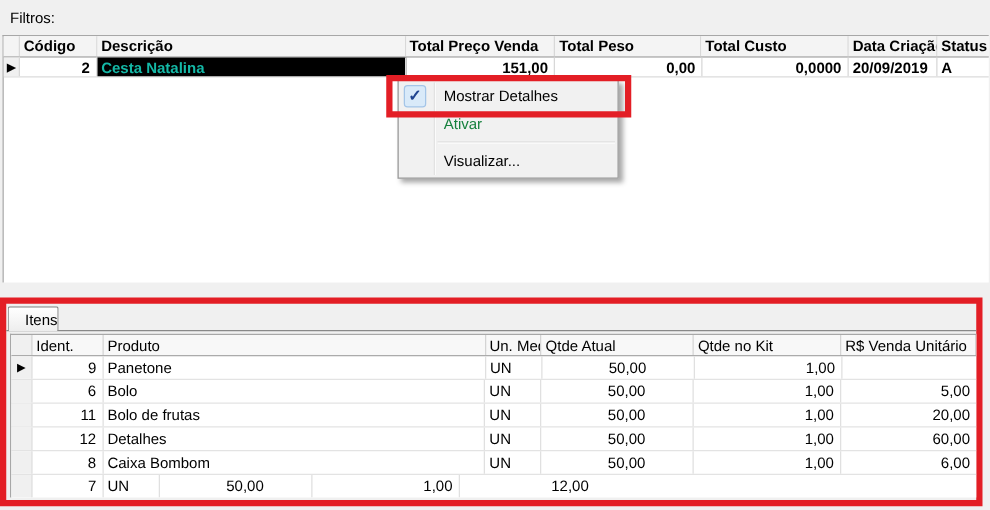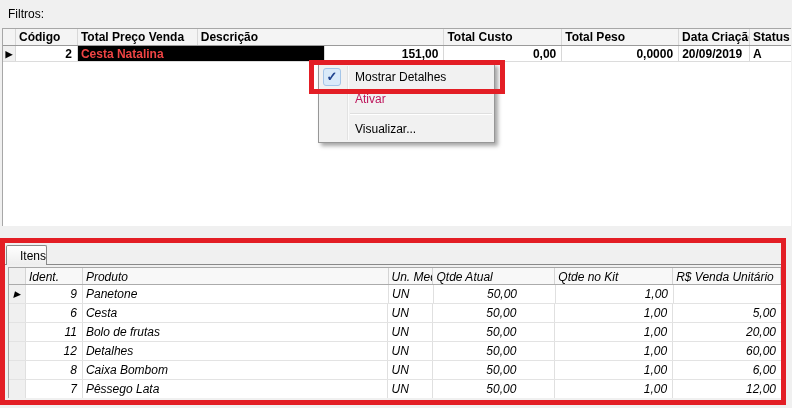--- a/index.html
+++ b/index.html
@@ -22,47 +22,47 @@
   .tg-head .tg-cell{background:#f4f4f4;}
   .c-sel{width:13px;padding:0;text-align:center;background:#f0f0f0;}
   .c-codigo{width:62px;}
   .c-desc{width:247px;}
   .c-pvenda{width:120px;}
   .c-custo{width:118px;}
   .c-peso{width:117px;}
   .c-data{width:71px;}
   .c-status{width:41px;border-right:none;}
   .num{text-align:right;padding-right:5px;}
-  .sel-cell{background:#000;color:#ef4444;}
+  .sel-cell{background:#000;color:#14b8a6;}
   .row-arrow{font-size:9px;line-height:15px;color:#000;}
   
   .context-menu{position:absolute;left:318px;top:63px;width:177px;z-index:10;
     background:#f1f1f1;border:1px solid #979797;box-shadow:3px 3px 4px rgba(0,0,0,.35);
     padding:2px 0;box-sizing:border-box;}
   .menu-gutter{position:absolute;left:28px;top:2px;bottom:2px;width:1px;background:#e2e2e2;border-right:1px solid #fbfbfb;}
   .menu-item{position:relative;height:22px;line-height:22px;padding-left:36px;white-space:nowrap;}
-  .menu-item.disabled{color:#be185d;}
+  .menu-item.disabled{color:#15803d;}
   .menu-check{position:absolute;left:4px;top:2px;width:18px;height:18px;box-sizing:border-box;
     border:1px solid #a4c5e8;border-radius:3px;background:#d9eaf9;
     color:#20448f;font-weight:bold;font-size:13px;line-height:16px;text-align:center;}
   .menu-sep{height:1px;background:#dfdfdf;border-bottom:1px solid #fff;margin:3px 2px 3px 31px;}
   
   .red-box-menu{position:absolute;left:309px;top:60px;width:186px;height:24px;
     border:5px solid #e31e25;z-index:50;pointer-events:none;}
   .red-panel{position:absolute;left:0px;top:238px;width:776px;height:157px;
     border:5px solid #e31e25;background:#f0f0f0;z-index:5;}
   
   .tab{position:absolute;left:1px;top:2px;width:41px;height:20px;box-sizing:border-box;
     background:linear-gradient(#ffffff,#ededed);
     border:1px solid #898989;border-bottom:none;border-radius:2px 2px 0 0;
     padding:3px 0 0 6px;z-index:2;text-align:right;}
   .tab-strip-line{position:absolute;left:0;top:21px;width:776px;height:1px;background:#898989;}
   .items-grid{position:absolute;left:3px;top:24px;width:773px;height:131px;background:#fff;
     border-left:1px solid #a7a7a7;border-top:1px solid #a7a7a7;box-sizing:border-box;overflow:hidden;}
-  .bg-row{display:flex;font-style:italic;}
+  .bg-row{display:flex;}
   .bg-head{height:17px;background:#f8f8f8;border-bottom:1px solid #ababab;box-sizing:border-box;}
   .bg-data{height:19px;border-bottom:1px solid #e3e3e3;box-sizing:border-box;}
   .bg-cell{box-sizing:border-box;border-right:1px solid #e0e0e0;padding:2px 3px 0 3px;
     white-space:nowrap;overflow:hidden;line-height:14px;}
   .bg-head .bg-cell{border-right:1px solid #d4d4d4;}
   .b-sel{width:17px;padding:0;text-align:center;background:#f0f0f0;}
   .b-ident{width:57px;}
   .b-prod{width:306px;}
   .b-unmed{width:45px;}
   .b-qatual{width:122px;}
@@ -74,24 +74,24 @@
 </style>
 </head>
 <body>
 
 <div class="filtros-label">Filtros:</div>
 
 <div class="top-grid">
   <div class="tg-row tg-head">
     <div class="tg-cell c-sel"></div>
     <div class="tg-cell c-codigo">Código</div>
+    <div class="tg-cell c-desc">Descrição</div>
     <div class="tg-cell c-pvenda">Total Preço Venda</div>
-    <div class="tg-cell c-desc">Descrição</div>
+    <div class="tg-cell c-peso">Total Peso</div>
     <div class="tg-cell c-custo">Total Custo</div>
-    <div class="tg-cell c-peso">Total Peso</div>
     <div class="tg-cell c-data">Data Criação</div>
     <div class="tg-cell c-status">Status</div>
   </div>
   <div class="tg-row tg-data">
     <div class="tg-cell c-sel"><span class="row-arrow">▶</span></div>
     <div class="tg-cell c-codigo num">2</div>
     <div class="tg-cell c-desc sel-cell">Cesta Natalina</div>
     <div class="tg-cell c-pvenda num">151,00</div>
     <div class="tg-cell c-custo num">0,00</div>
     <div class="tg-cell c-peso num">0,0000</div>
@@ -135,21 +135,21 @@
           <div class="bg-cell b-sel"><span class="b-row-arrow">▶</span></div>
           <div class="bg-cell b-ident b-num">9</div>
           <div class="bg-cell b-prod">Panetone</div>
           <div class="bg-cell b-unmed">UN</div>
           <div class="bg-cell b-qatual b-num pr-big">50,00</div>
           <div class="bg-cell b-qkit b-num">1,00</div>
         </div>
         <div class="bg-row bg-data">
           <div class="bg-cell b-sel"></div>
           <div class="bg-cell b-ident b-num">6</div>
-          <div class="bg-cell b-prod">Cesta</div>
+          <div class="bg-cell b-prod">Bolo</div>
           <div class="bg-cell b-unmed">UN</div>
           <div class="bg-cell b-qatual b-num pr-big">50,00</div>
           <div class="bg-cell b-qkit b-num">1,00</div>
           <div class="bg-cell b-runit b-num">5,00</div>
         </div>
         <div class="bg-row bg-data">
           <div class="bg-cell b-sel"></div>
           <div class="bg-cell b-ident b-num">11</div>
           <div class="bg-cell b-prod">Bolo de frutas</div>
           <div class="bg-cell b-unmed">UN</div>
@@ -171,21 +171,20 @@
           <div class="bg-cell b-ident b-num">8</div>
           <div class="bg-cell b-prod">Caixa Bombom</div>
           <div class="bg-cell b-unmed">UN</div>
           <div class="bg-cell b-qatual b-num pr-big">50,00</div>
           <div class="bg-cell b-qkit b-num">1,00</div>
           <div class="bg-cell b-runit b-num">6,00</div>
         </div>
         <div class="bg-row bg-data">
           <div class="bg-cell b-sel"></div>
           <div class="bg-cell b-ident b-num">7</div>
-          <div class="bg-cell b-prod">Pêssego Lata</div>
           <div class="bg-cell b-unmed">UN</div>
           <div class="bg-cell b-qatual b-num pr-big">50,00</div>
           <div class="bg-cell b-qkit b-num">1,00</div>
           <div class="bg-cell b-runit b-num">12,00</div>
         </div>
       </div>
   </div>
 </div>
 
 </body></html>

